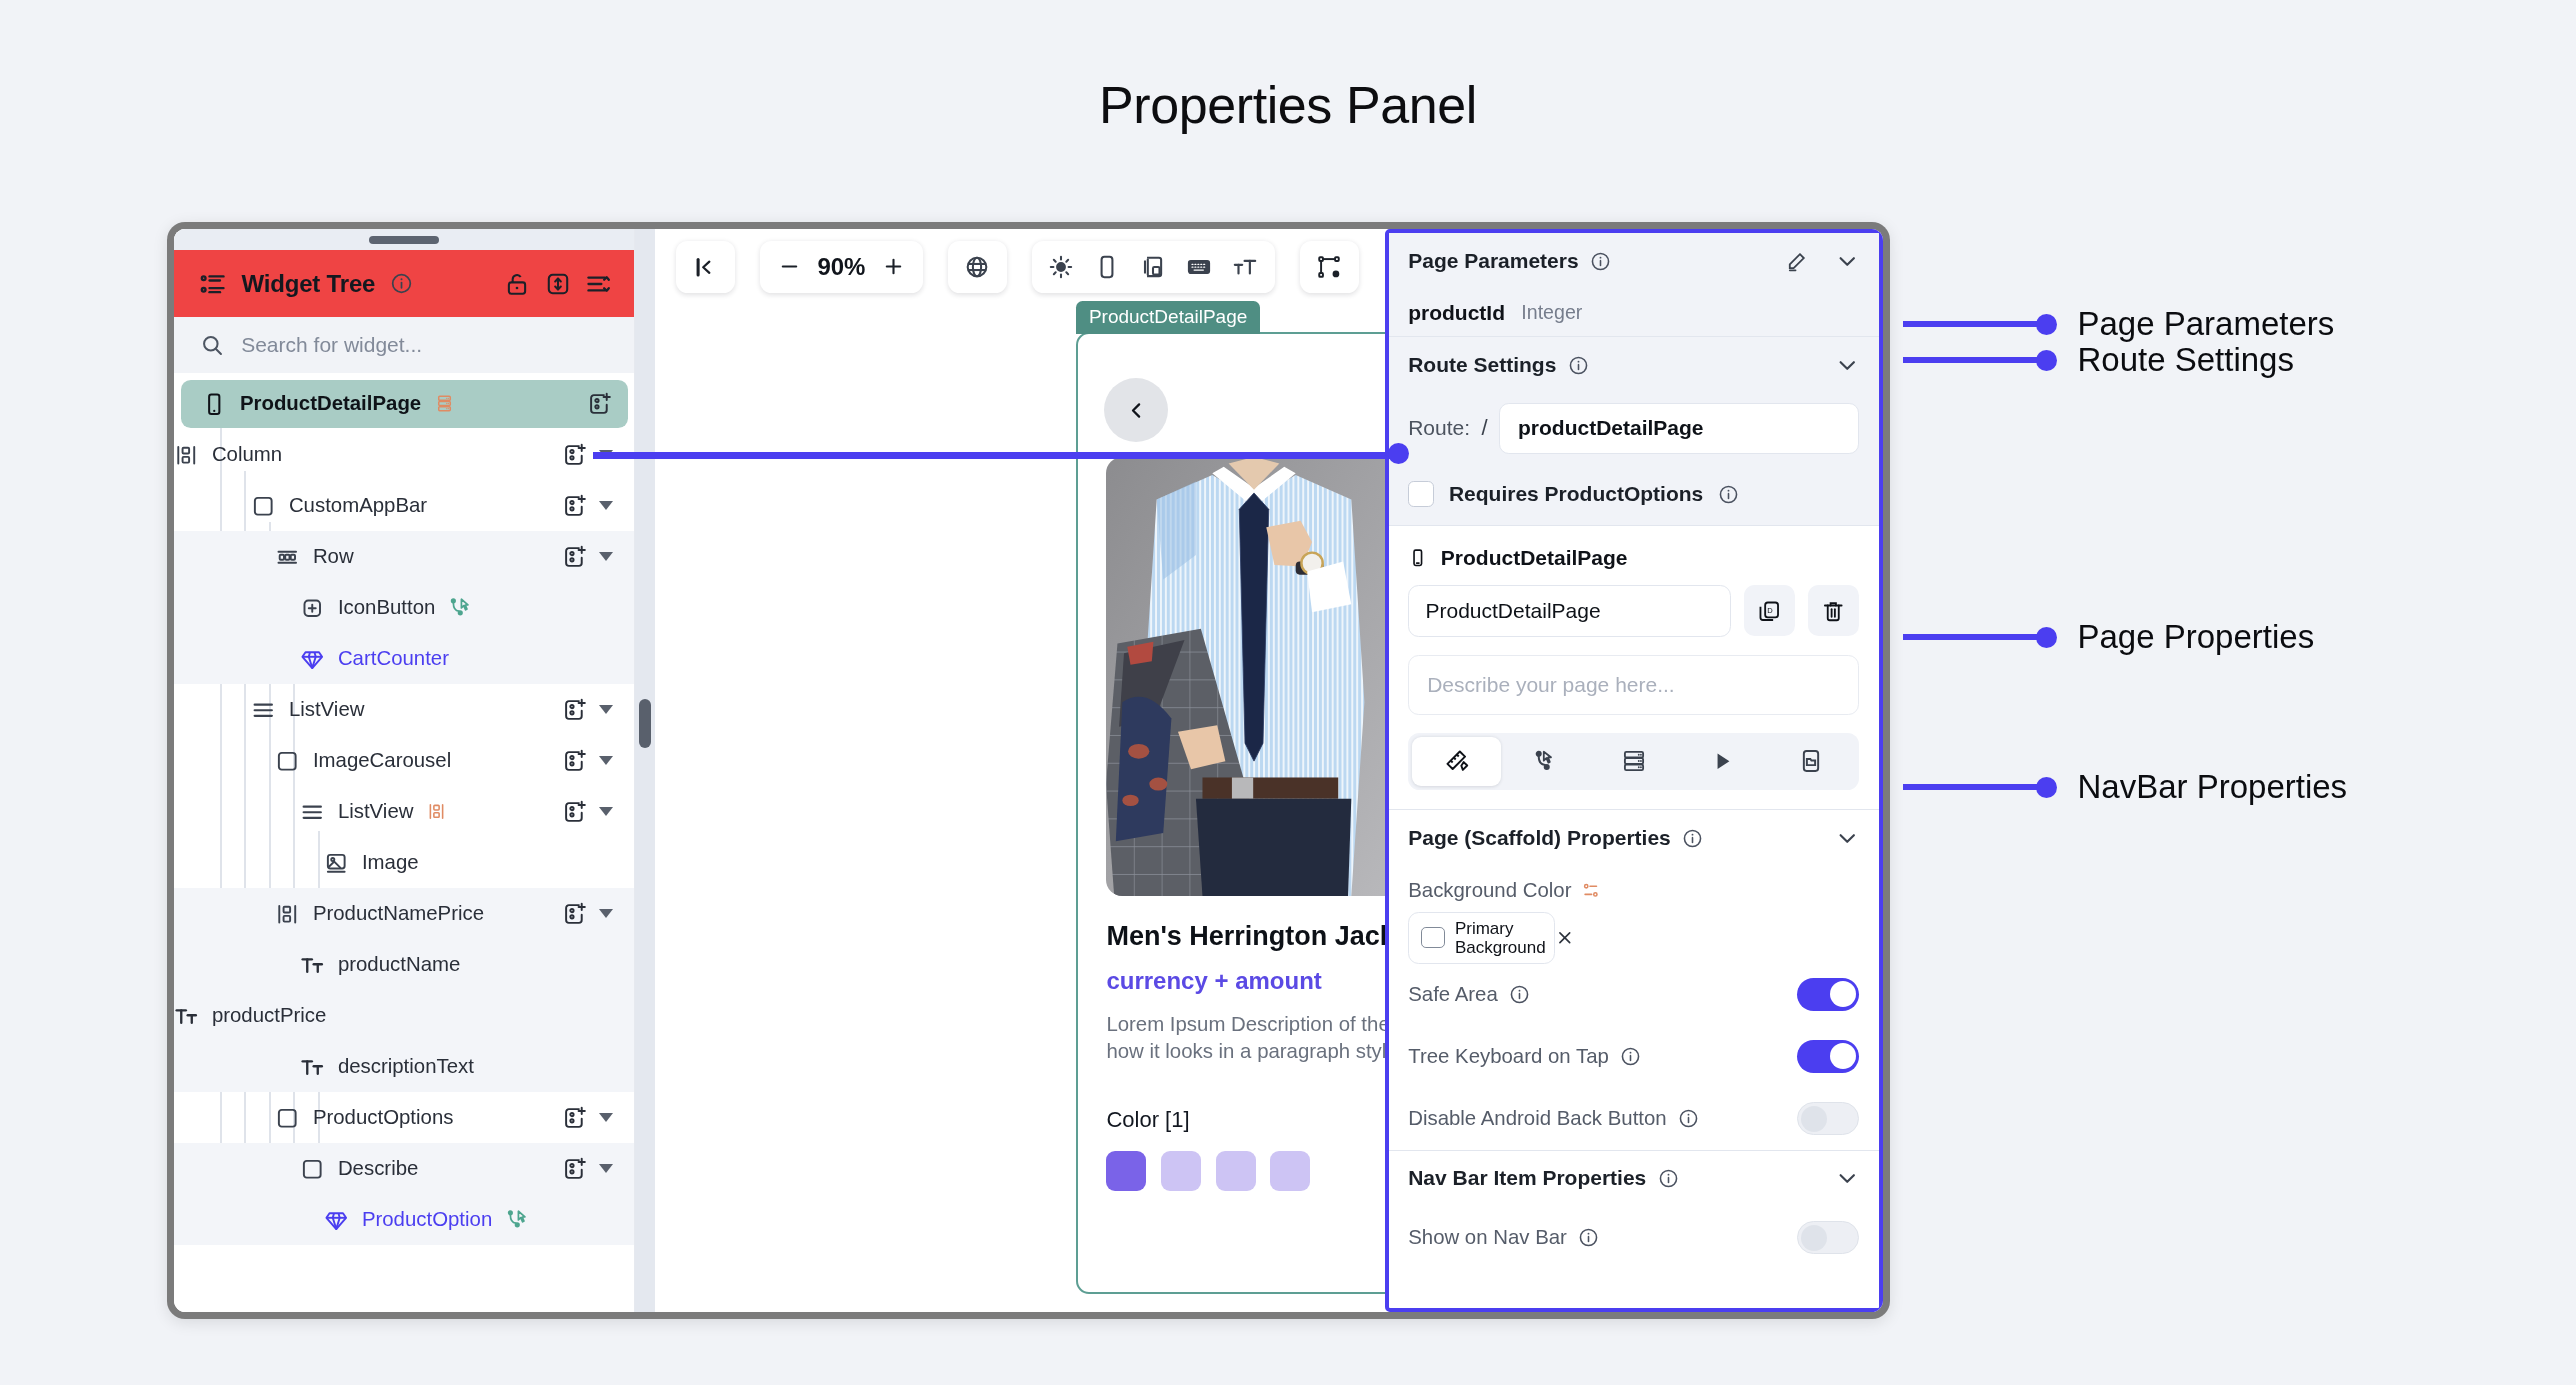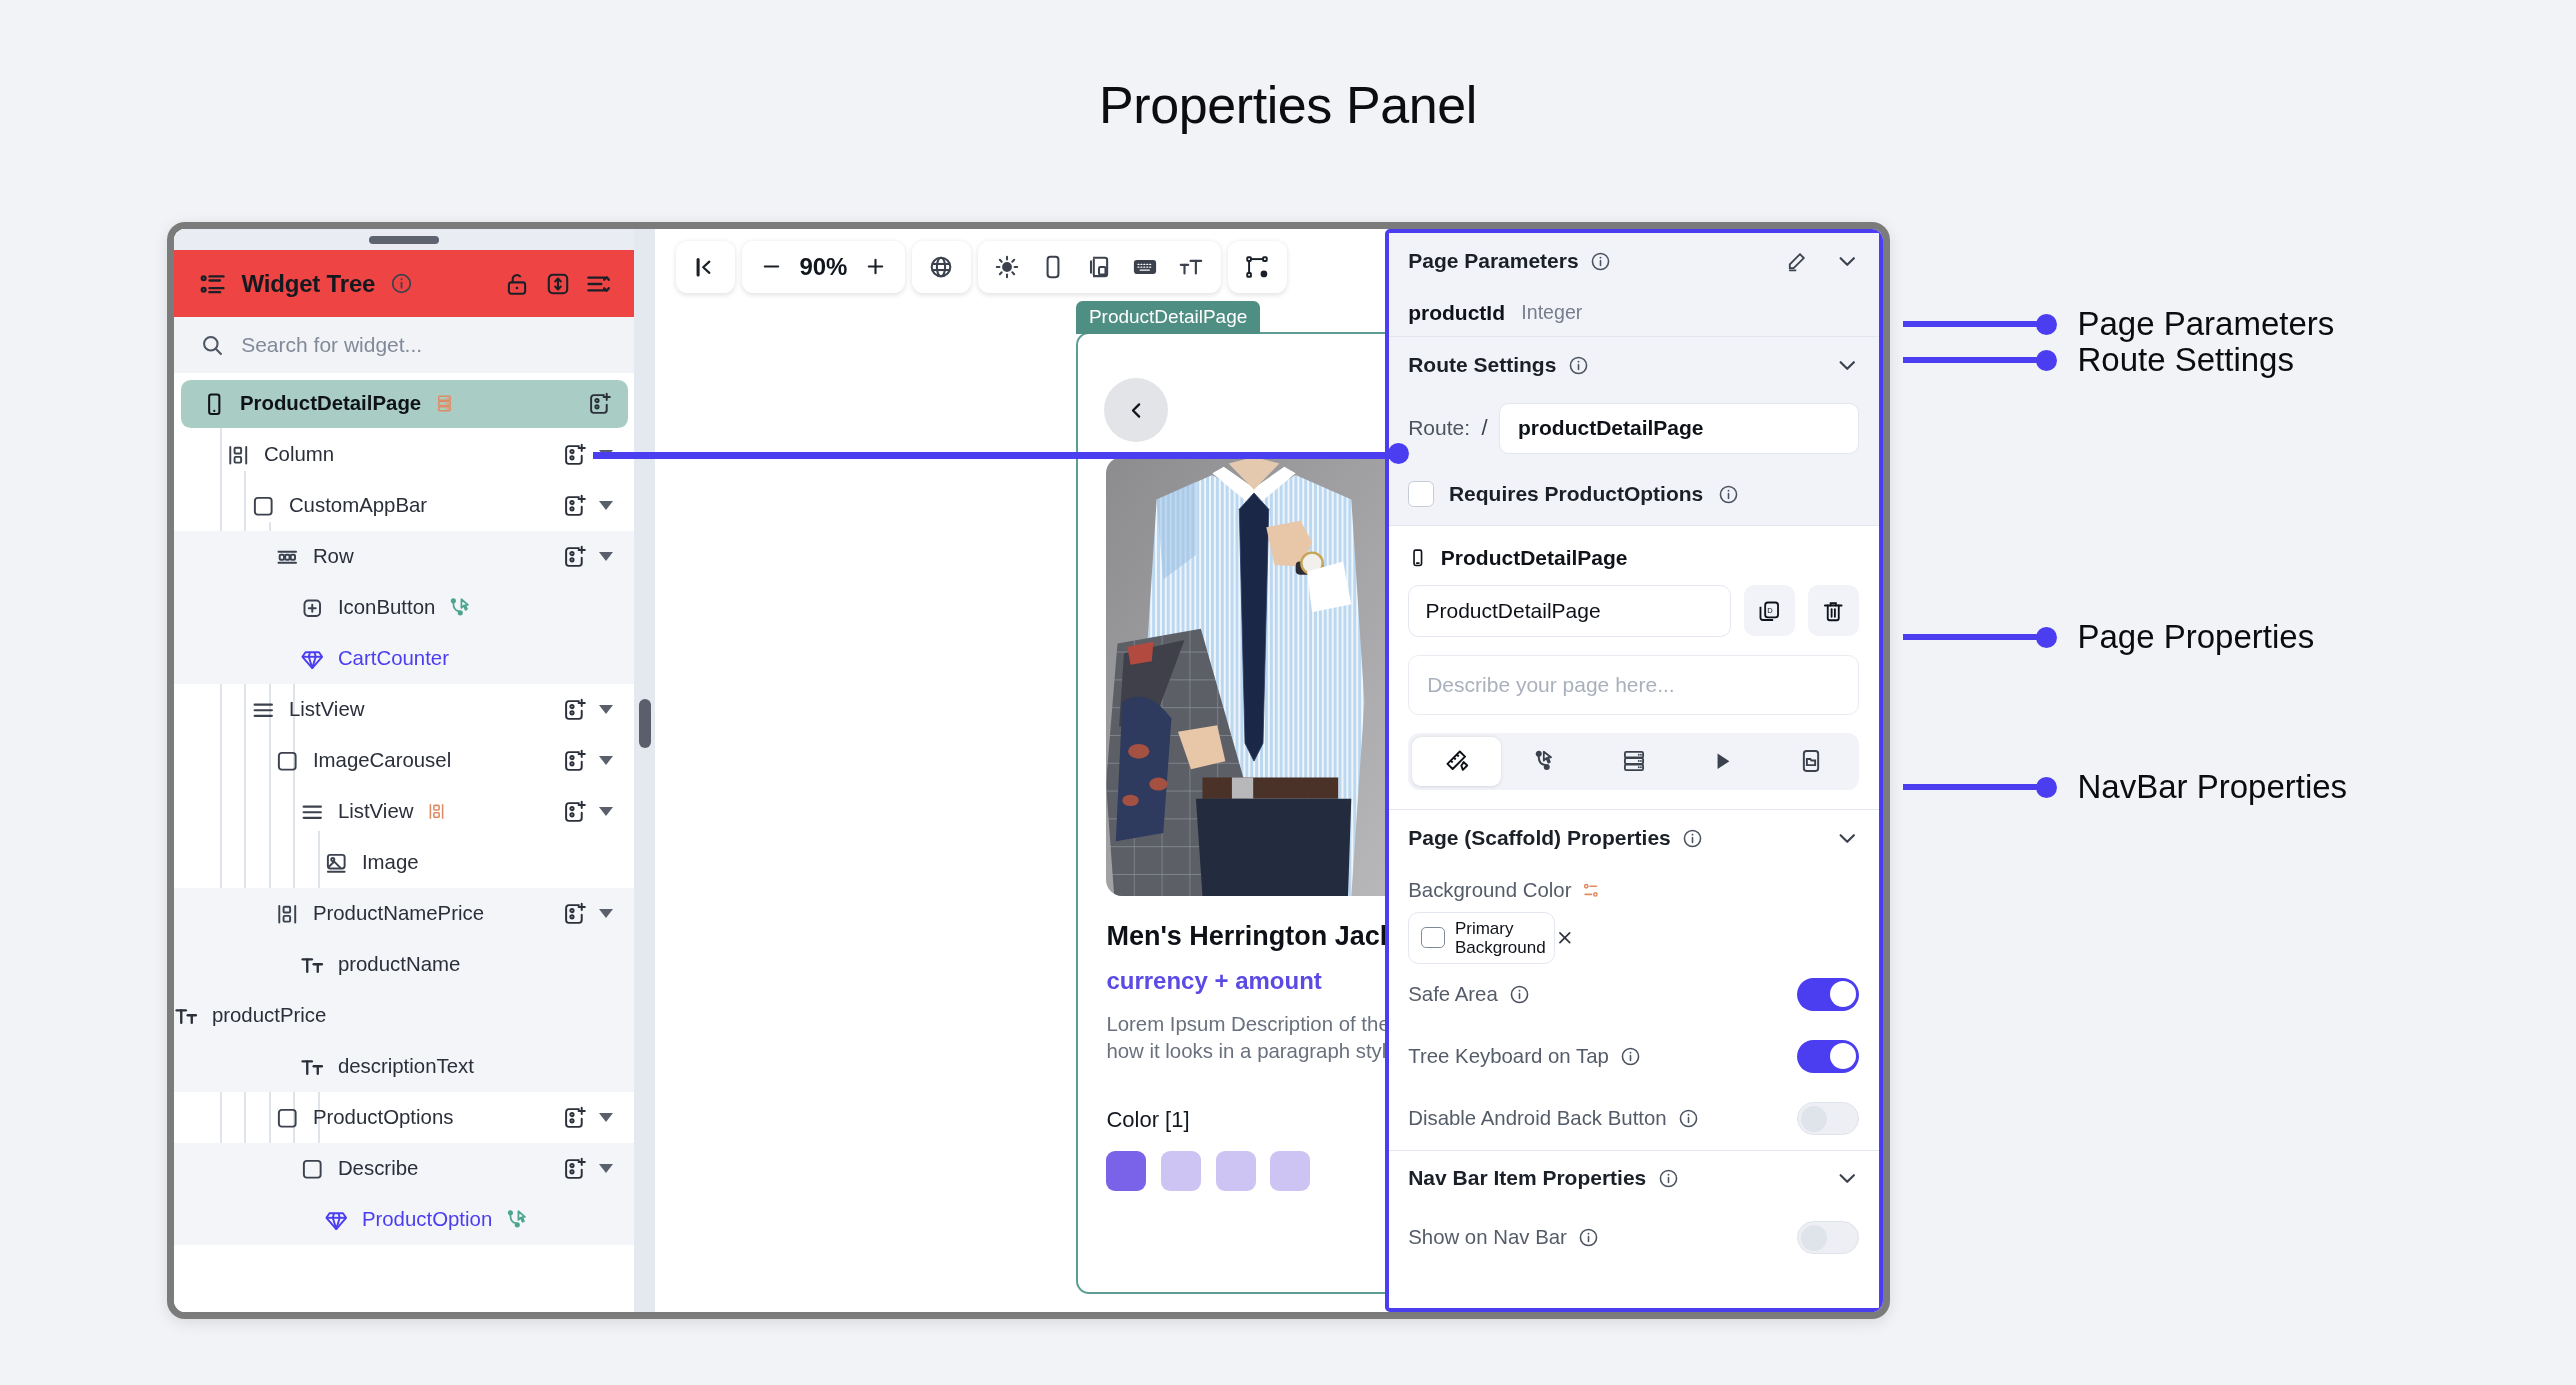--- a/index.html
+++ b/index.html
@@ -94,21 +94,21 @@
   .vscroll-track {
     position: absolute; left: 0; top: 0; bottom: 0; width: 19.6px;
     background: #e4e8ef;
   }
   .vscroll-thumb {
     position: absolute; left: 4.1px; top: 470px; width: 11.4px; height: 49px;
     border-radius: 6.5px; background: #59606c;
   }
   .toolbar {
     position: absolute; left: 19.6px; right: 0; top: 11.4px;
-    display: flex; align-items: center; gap: 7px;
+    display: flex; align-items: center; gap: 25px;
     padding-left: 21px;
     z-index: 5;
   }
   .tb-group {
     background: #fff; border-radius: 11.4px;
     box-shadow: 0 1.6px 5.7px rgba(20,25,40,.13);
     display: flex; align-items: center;
     height: 52px; padding: 0 6.5px;
   }
   .tb-btn {
@@ -354,21 +354,21 @@
                     <circle cx="9.2" cy="8.8" r="1.5"></circle>
                     <circle cx="9.2" cy="14.6" r="1.5"></circle>
                     <line x1="18.2" y1="2.6" x2="18.2" y2="8.4"></line>
                     <line x1="15.3" y1="5.5" x2="21.1" y2="5.5"></line>
                   </svg>
                 </span>
               </span>
             </div>
           </div>
           <div class="trow">
-            <div class="cnt" style="padding-left:52px">
+            <div class="cnt" style="">
               <span>
                 <svg width="24.5" height="24.5" viewBox="0 0 24 24" stroke="#3b424e" fill="none" stroke-width="1.9">
                   <line x1="4.2" y1="4" x2="4.2" y2="20" stroke-linecap="round"></line>
                   <line x1="19.8" y1="4" x2="19.8" y2="20" stroke-linecap="round"></line>
                   <rect x="8.4" y="4.6" width="6.4" height="5.6" rx="1"></rect>
                   <rect x="8.4" y="13.6" width="6.4" height="5.6" rx="1"></rect>
                 </svg>
               </span>
               <span class="label">Column</span>
               <span class="right">

